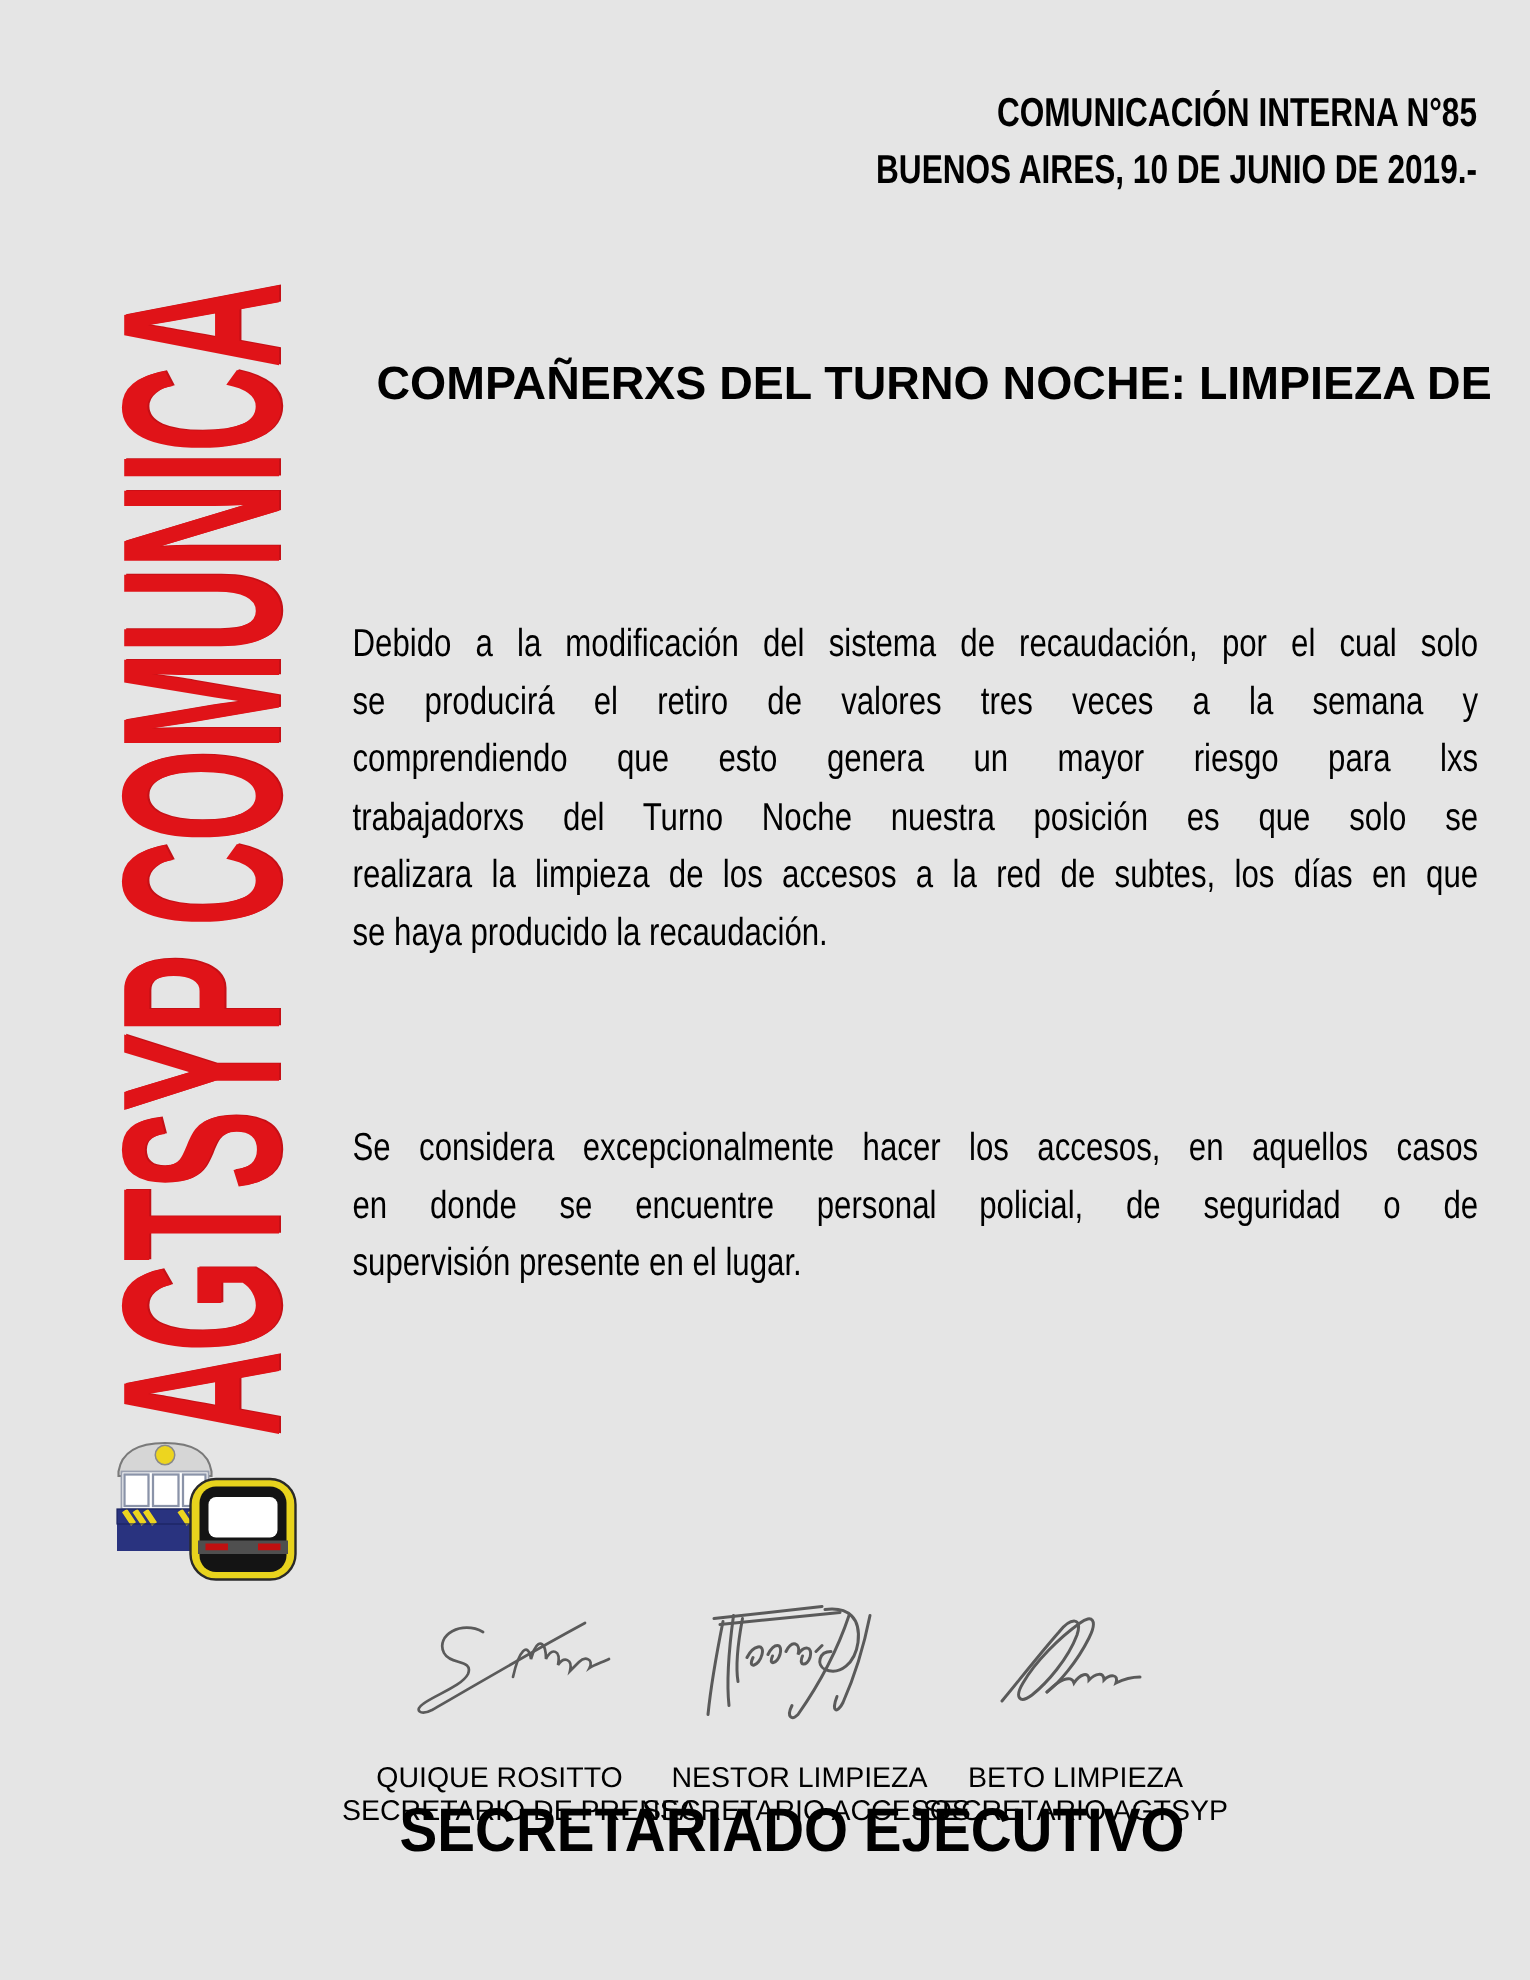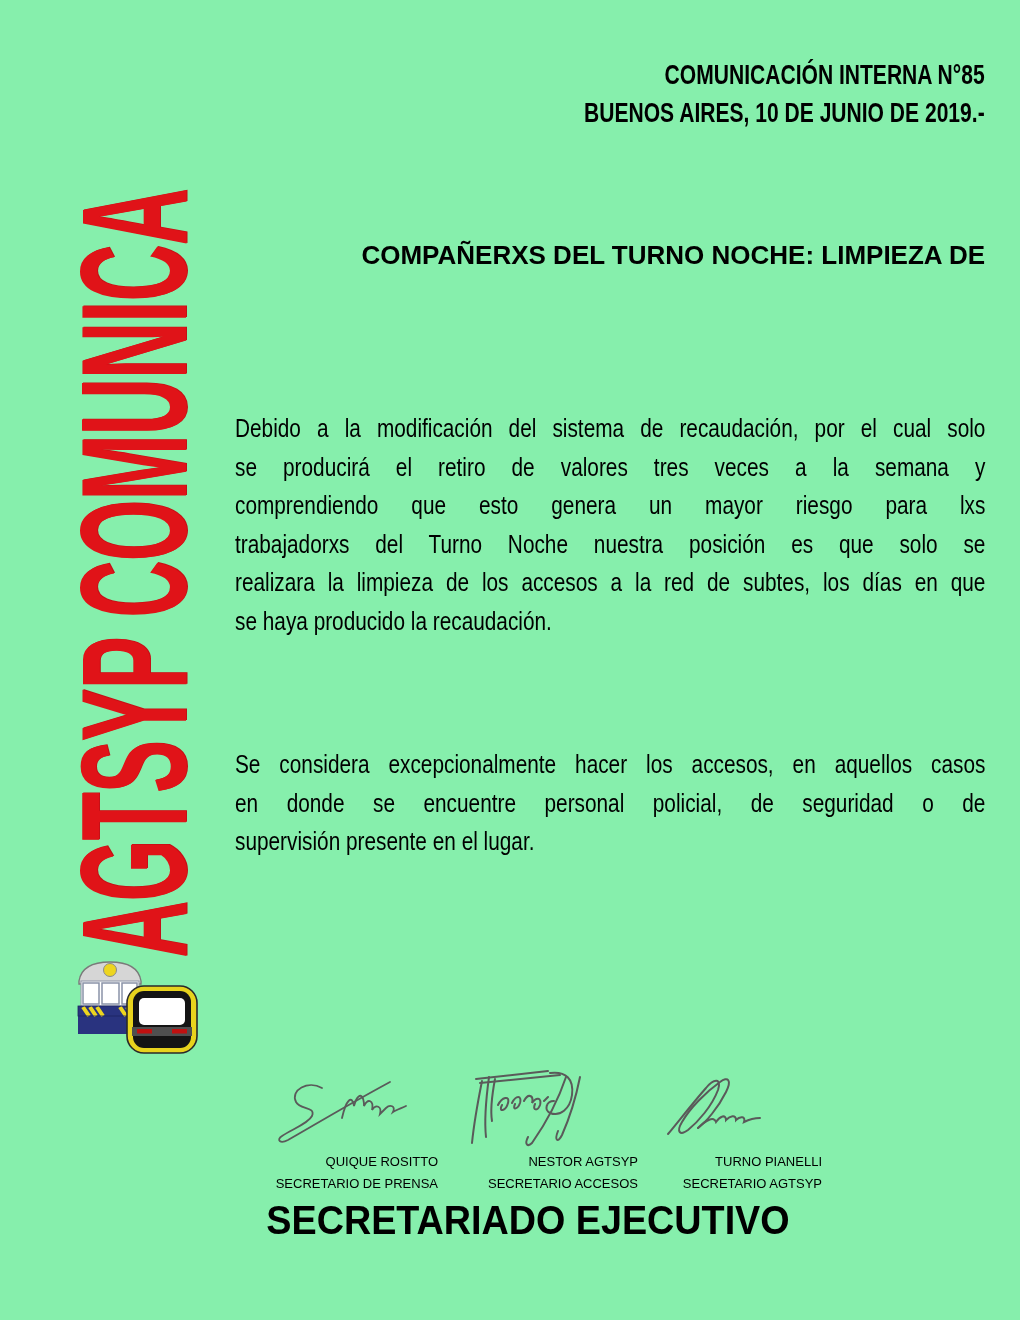--- a/index.html
+++ b/index.html
@@ -1,17 +1,17 @@
 <!DOCTYPE html>
 <html><head>
 <meta charset="utf-8">
 <style>
   html,body { margin:0; padding:0; background:#ffffff; }
   .page {
-    position:relative; width:1020px; height:1320px; background:#86efac;
+    position:relative; width:1020px; height:1320px; background:#e5e5e5;
     font-family:"Liberation Sans", sans-serif; color:#000; overflow:hidden;
   }
 
   
   .header {
     position:absolute; top:56px; right:35px; text-align:right;
     font-weight:bold; font-size:27px; line-height:38px;
     transform:scaleX(0.78); transform-origin:top right;
     white-space:nowrap;
   }
@@ -24,22 +24,22 @@
   .banner-text {
     display:inline-block; white-space:nowrap;
     font-weight:bold; font-size:150px; line-height:124px;
     color:#e01318; letter-spacing:-2px;
     transform:scaleX(0.53); transform-origin:left center;
     text-shadow:1px 1px 0 #c51016;
   }
 
   
   .doc-title {
-    position:absolute; left:235px; top:233px; width:750px;
-    text-align:right; font-weight:bold; font-size:26px; line-height:45px;
+    position:absolute; left:251px; top:233px; width:750px;
+    text-align:left; font-weight:bold; font-size:31px; line-height:45px;
     letter-spacing:0px;
   }
 
   
   .para {
     position:absolute; left:235px; width:938px;
     font-size:26px; line-height:38.5px;
     transform:scaleX(0.8); transform-origin:left top;
   }
   .para .pline { text-align:justify; text-align-last:justify; }
@@ -51,21 +51,21 @@
   .logo { position:absolute; left:75px; top:958px; width:125px; height:100px; }
 
   
   .sig { position:absolute; }
   .sig-1 { left:272px; top:1066px; width:140px; height:80px; }
   .sig-2 { left:462px; top:1056px; width:130px; height:92px; }
   .sig-3 { left:662px; top:1070px; width:105px; height:70px; }
 
   
   .signatories { position:absolute; top:1151px; left:0; width:1020px; height:44px; }
-  .sig-col { position:absolute; width:210px; text-align:right; font-size:13px; line-height:21.5px; }
+  .sig-col { position:absolute; width:210px; text-align:center; font-size:19px; line-height:21.5px;margin-top:24px; }
   .sig-col .s-name { white-space:nowrap; }
   .sig-col .s-role { white-space:nowrap; }
   .sig-col-1 { left:228px; }
   .sig-col-2 { left:428px; }
   .sig-col-3 { left:612px; }
 
   
   .footer-title {
     position:absolute; left:238px; top:1197px; width:580px;
     text-align:center; font-weight:bold; font-size:41px; line-height:46px;
@@ -148,24 +148,24 @@
     <path d="M6,64 C16,52 30,34 44,18 C52,8 60,8 56,20 C50,36 36,52 26,60 C18,66 14,62 20,52 C28,38 44,22 58,12 C66,6 70,10 64,22 C56,38 44,52 36,58"></path>
     <path d="M36,58 C44,50 52,46 54,52 C58,46 64,44 64,50 C68,46 74,44 74,50 C78,46 84,46 82,52 C86,50 92,48 98,48"></path>
   </svg>
 
   <div class="signatories">
     <div class="sig-col sig-col-1">
       <div class="s-name">QUIQUE ROSITTO</div>
       <div class="s-role">SECRETARIO DE PRENSA</div>
     </div>
     <div class="sig-col sig-col-2">
-      <div class="s-name">NESTOR AGTSYP</div>
+      <div class="s-name">NESTOR LIMPIEZA</div>
       <div class="s-role">SECRETARIO ACCESOS</div>
     </div>
     <div class="sig-col sig-col-3">
-      <div class="s-name">TURNO PIANELLI</div>
+      <div class="s-name">BETO LIMPIEZA</div>
       <div class="s-role">SECRETARIO AGTSYP</div>
     </div>
   </div>
 
   <div class="footer-title">SECRETARIADO EJECUTIVO</div>
 
 </div>
 
 </body></html>

